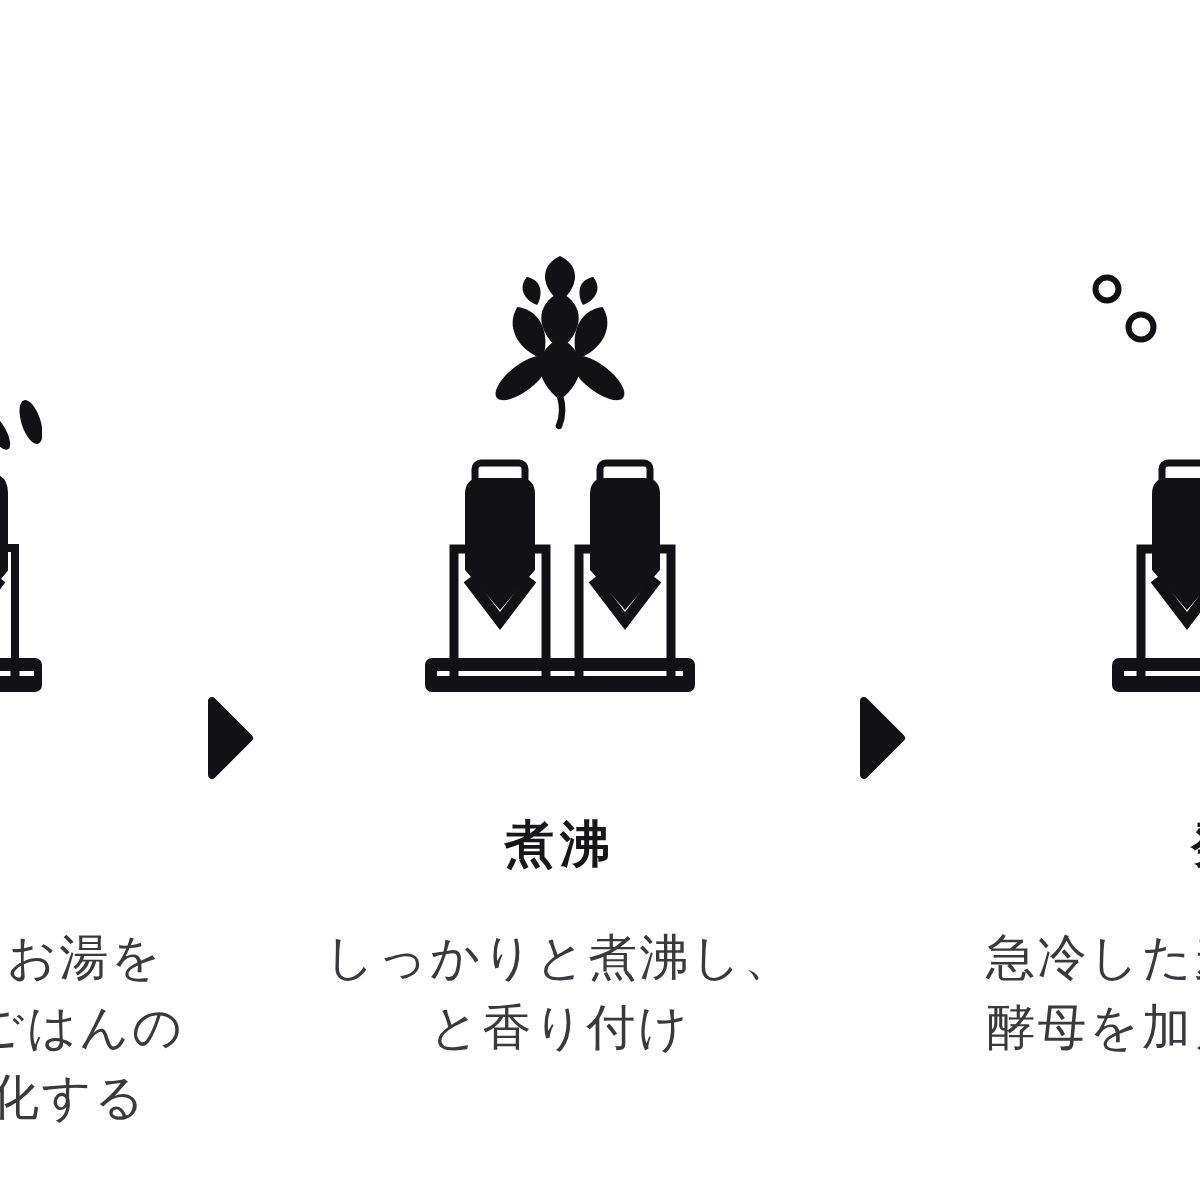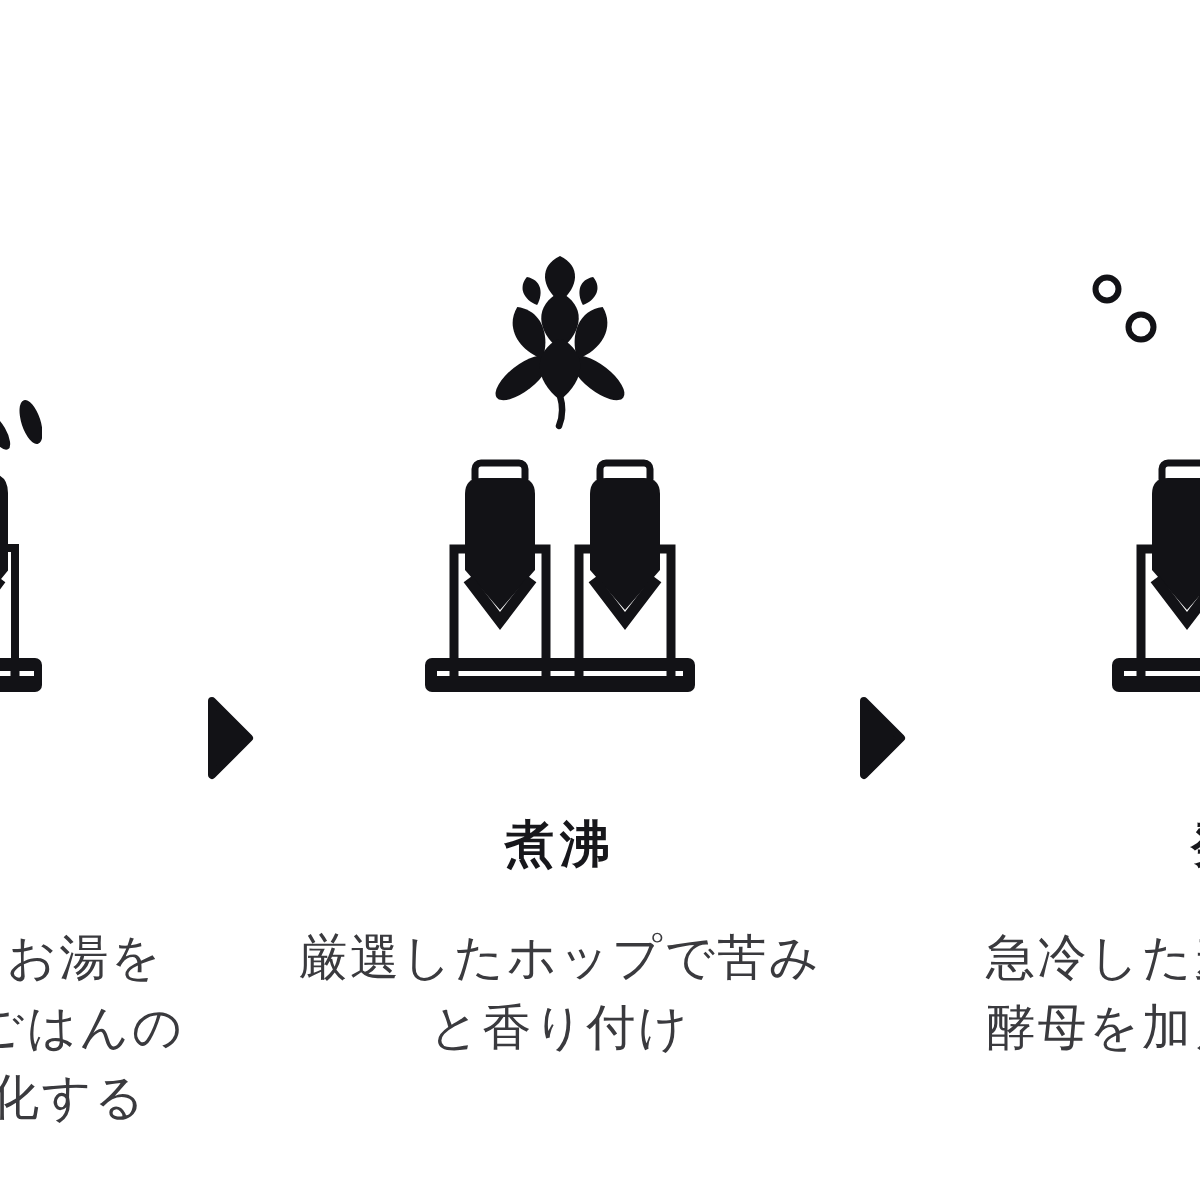--- a/index.html
+++ b/index.html
@@ -105,21 +105,21 @@
         <rect x="24.5" y="200" width="9" height="26"></rect>
         <rect x="116.5" y="200" width="9" height="26"></rect>
         <rect x="149.5" y="200" width="9" height="26"></rect>
         <rect x="241.5" y="200" width="9" height="26"></rect>
       </g>
     </svg>
 
     <div class="step-title" style="left:360px;top:808px">煮沸</div>
 
     <div class="desc-block">
-      <div class="line">厳選したホップで苦み</div>
+      <div class="line">しっかりと煮沸し、</div>
       <div class="line">と香り付け</div>
     </div>
   </div>
 
   <svg class="icon" style="left:858px;top:694px;width:50px;height:88px" viewBox="0 0 50 88">
     <path d="M6 7 L43 44 L6 81 Z" fill="currentColor" stroke="currentColor" stroke-width="8" stroke-linejoin="round"></path>
   </svg>
 
   <div>
     <svg class="icon" style="left:1085px;top:268px;width:80px;height:80px" viewBox="0 0 80 80">

